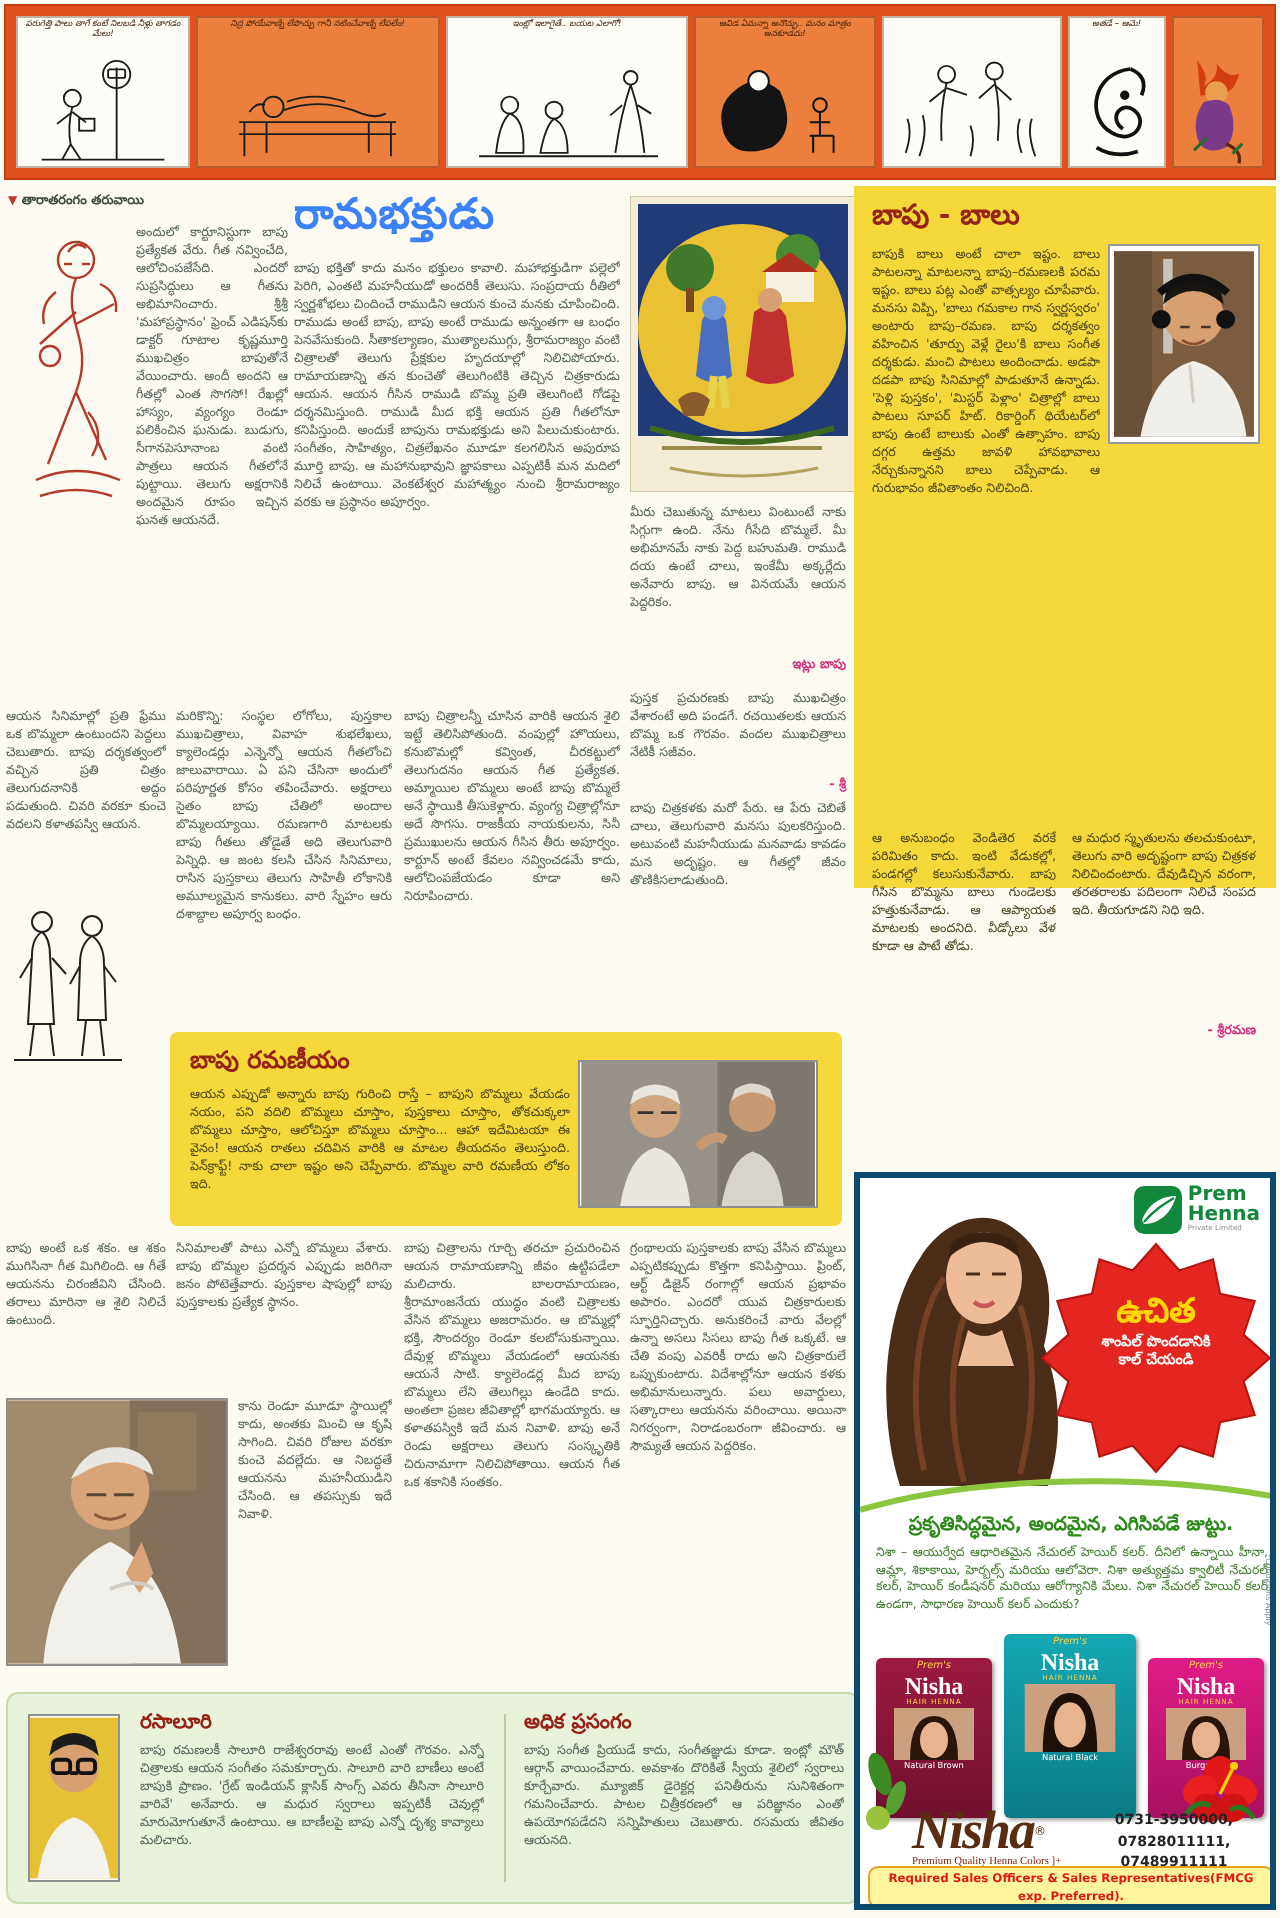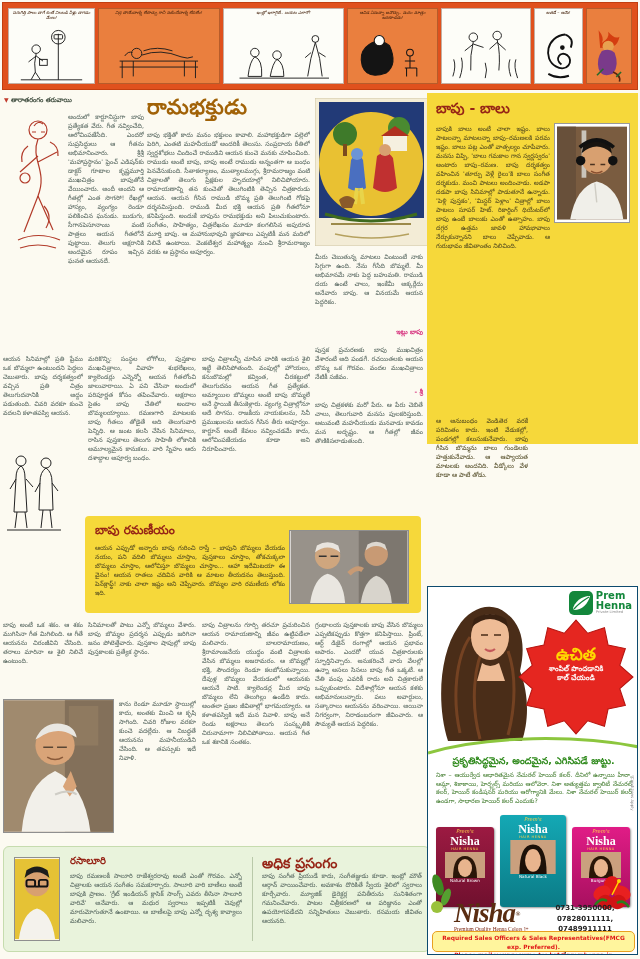--- a/index.html
+++ b/index.html
@@ -13,34 +13,34 @@
   .panel.white{background:#fdfdf8;}
   .panel.orange{background:#ea7f3e;}
   .pcap{position:absolute;top:1px;left:2px;right:2px;font-size:4.3px;line-height:1.25;
         color:#43200a;font-style:italic;text-align:center;}
   .panel svg{position:absolute;bottom:0;left:0;width:100%;height:76%;}
   
   .body-txt{font-size:6.3px;line-height:1.43;color:#50615a;text-align:justify;overflow:hidden;}
   .sig{color:#d6307d;font-weight:bold;font-size:6.4px;text-align:right;}
   .marker{font-size:6.5px;color:#3c4a3c;font-weight:bold;}
   .marker .tri{color:#c0392b;font-size:6px;}
-  .h-green{color:#a16207;font-weight:bold;font-size:21px;letter-spacing:.5px;}
+  .h-green{color:#3b82f6;font-weight:bold;font-size:21px;letter-spacing:.5px;}
   .h-maroon{color:#962416;font-weight:bold;}
   .photo{box-sizing:border-box;border:1px solid #8f8f8f;background:#fff;}
   .photo svg{display:block;width:100%;height:100%;}
   
   .ybox{background:#f6d83a;border-radius:4px;box-sizing:border-box;}
   .ypanel{background:#f6d83a;box-sizing:border-box;padding:7px 9px;}
   .ypanel .body-txt{color:#4a431d;}
   .ybox .body-txt{color:#4a431d;}
   
   .gbox{background:#e9f3dc;border:1px solid #c6dcae;border-radius:6px;box-sizing:border-box;}
   .gdiv{position:absolute;top:10px;bottom:10px;width:1px;background:#b9c9a9;}
   
-  .ad{background:#ffffff;border:1px solid #0c4a6e;box-sizing:border-box;overflow:hidden;text-decoration:underline;}
+  .ad{background:#ffffff;border:3px solid #0c4a6e;box-sizing:border-box;overflow:hidden;text-decoration:underline;}
   .prem-logo{display:flex;gap:3px;align-items:flex-start;}
   .prem-txt{font-size:10px;line-height:.95;font-weight:bold;color:#13873b;}
   .prem-sub{font-size:3.6px;color:#8a8a8a;font-weight:normal;}
   .burst-txt{position:absolute;text-align:center;width:100%;}
   .burst-l1{color:#ffd800;font-weight:bold;font-size:17px;line-height:1.1;}
   .burst-l2{color:#ffffff;font-weight:bold;font-size:7.2px;line-height:1.35;}
   .ad-head{color:#2f8a1c;font-weight:bold;font-size:9.5px;text-align:center;}
   .ad-body{font-size:6.2px;line-height:1.4;color:#3f7a2b;text-align:justify;}
   .packets{display:flex;gap:6px;align-items:flex-end;}
   .packet{position:relative;border-radius:3px;color:#fff;text-align:center;overflow:hidden;
@@ -272,21 +272,21 @@
         <path d="M10 20 q13 -12 26 0 l-2 -8 q-11 -8 -22 0 Z" fill="#1c1c1c"></path>
         <rect x="12" y="22" width="9" height="7" rx="2" fill="none" stroke="#111" stroke-width="2"></rect>
         <rect x="25" y="22" width="9" height="7" rx="2" fill="none" stroke="#111" stroke-width="2"></rect>
         <path d="M21 29 h4" stroke="#111" stroke-width="2"></path>
         <path d="M4 84 q4 -28 19 -32 q15 4 19 32 Z" fill="#f4f2ec"></path>
       </svg>
     </div>
     <div class="abs h-maroon" style="left:66px;top:8px;font-size:10px;">రసాలూరి</div>
     <div class="abs body-txt" style="left:66px;top:24px;width:172px;height:72px;">బాపు రమణలకీ సాలూరి రాజేశ్వరరావు అంటే ఎంతో గౌరవం. ఎన్నో చిత్రాలకు ఆయన సంగీతం సమకూర్చారు. సాలూరి వారి బాణీలు అంటే బాపుకి ప్రాణం. 'గ్రేట్ ఇండియన్ క్లాసిక్ సాంగ్స్ ఎవరు తీసినా సాలూరి వారివే' అనేవారు. ఆ మధుర స్వరాలు ఇప్పటికీ చెవుల్లో మారుమోగుతూనే ఉంటాయి. ఆ బాణీలపై బాపు ఎన్నో దృశ్య కావ్యాలు మలిచారు.</div>
     <div class="gdiv" style="left:248px;"></div>
-    <div class="abs h-maroon" style="left:258px;top:8px;font-size:14px;">అధిక ప్రసంగం</div>
+    <div class="abs h-maroon" style="left:258px;top:8px;font-size:10px;">అధిక ప్రసంగం</div>
     <div class="abs body-txt" style="left:258px;top:24px;width:160px;height:72px;">బాపు సంగీత ప్రియుడే కాదు, సంగీతజ్ఞుడు కూడా. ఇంట్లో మౌత్ ఆర్గాన్ వాయించేవారు. అవకాశం దొరికితే స్వీయ శైలిలో స్వరాలు కూర్చేవారు. మ్యూజిక్ డైరెక్టర్ల పనితీరును సునిశితంగా గమనించేవారు. పాటల చిత్రీకరణలో ఆ పరిజ్ఞానం ఎంతో ఉపయోగపడేదని సన్నిహితులు చెబుతారు. రసమయ జీవితం ఆయనది.</div>
   </div>
 
   <div class="abs ypanel" style="left:427px;top:93px;width:211px;height:351px;">
     <div class="h-maroon" style="font-size:14px;margin-bottom:4px;">బాపు - బాలు</div>
     <div class="photo" style="float:right;width:74px;height:98px;margin:0 0 4px 5px;border:2px solid #fff;outline:1px solid #999;">
       <svg viewBox="0 0 74 98">
         <rect width="74" height="98" fill="#7a5c40"></rect>
           <rect x="0" y="0" width="20" height="98" fill="#68503a"></rect>
         <rect x="26" y="4" width="5" height="50" fill="#c9c4ba"></rect>
@@ -297,20 +297,24 @@
           <circle cx="59" cy="36" r="5" fill="#111"></circle>
         <path d="M35 40 h5 M46 40 h5" stroke="#4a3220" stroke-width="1.4"></path>
         <path d="M36 47 q6 4 12 0" stroke="#8a5030" stroke-width="1.4" fill="none"></path>
         <path d="M14 98 q6 -34 28 -40 q24 6 28 40 Z" fill="#f0efe9"></path>
         <path d="M40 60 l2 20" stroke="#cfcdc4" stroke-width="1.5"></path>
       </svg>
     </div>
     <div class="body-txt" style="height:286px;">బాపుకి బాలు అంటే చాలా ఇష్టం. బాలు పాటలన్నా మాటలన్నా బాపు–రమణలకి పరమ ఇష్టం. బాలు పట్ల ఎంతో వాత్సల్యం చూపేవారు. మనసు విప్పి, 'బాలు గమకాల గాన స్వర్ణస్వరం' అంటారు బాపు–రమణ. బాపు దర్శకత్వం వహించిన 'తూర్పు వెళ్లే రైలు'కి బాలు సంగీత దర్శకుడు. మంచి పాటలు అందించాడు. అడపా దడపా బాపు సినిమాల్లో పాడుతూనే ఉన్నాడు. 'పెళ్లి పుస్తకం', 'మిస్టర్ పెళ్లాం' చిత్రాల్లో బాలు పాటలు సూపర్ హిట్. రికార్డింగ్ థియేటర్‌లో బాపు ఉంటే బాలుకు ఎంతో ఉత్సాహం. బాపు దగ్గర ఉత్తమ జావళి హావభావాలు నేర్చుకున్నానని బాలు చెప్పేవాడు. ఆ గురుభావం జీవితాంతం నిలిచింది.</div>
     <div style="display:flex;gap:8px;margin-top:6px;">
       <div class="body-txt" style="width:92px;height:110px;">ఆ అనుబంధం వెండితెర వరకే పరిమితం కాదు. ఇంటి వేడుకల్లో, పండగల్లో కలుసుకునేవారు. బాపు గీసిన బొమ్మను బాలు గుండెలకు హత్తుకునేవాడు. ఆ ఆప్యాయత మాటలకు అందనిది. వీడ్కోలు వేళ కూడా ఆ పాటే తోడు.</div>
+      <div style="width:92px;">
+        <div class="body-txt" style="height:96px;">ఆ మధుర స్మృతులను తలచుకుంటూ, తెలుగు వారి అదృష్టంగా బాపు చిత్రకళ నిలిచిందంటారు. దేవుడిచ్చిన వరంగా, తరతరాలకు పదిలంగా నిలిచే సంపద ఇది. తీయగూడని నిధి ఇది.</div>
+        <div class="sig">- శ్రీరమణ</div>
+      </div>
     </div>
   </div>
 
   <div class="abs ad" style="left:427px;top:586px;width:211px;height:369px;">
 
     <div class="abs prem-logo" style="right:5px;top:4px;">
       <svg width="24" height="24" viewBox="0 0 24 24">
         <rect width="24" height="24" rx="5" fill="#13873b"></rect>
         <path d="M4 17 C8 7 16 5 21 5 C19 13 13 19 5 19 Z" fill="#fff"></path>
         <path d="M5 18 C10 12 15 9 20 6" stroke="#13873b" stroke-width="1.2" fill="none"></path>

